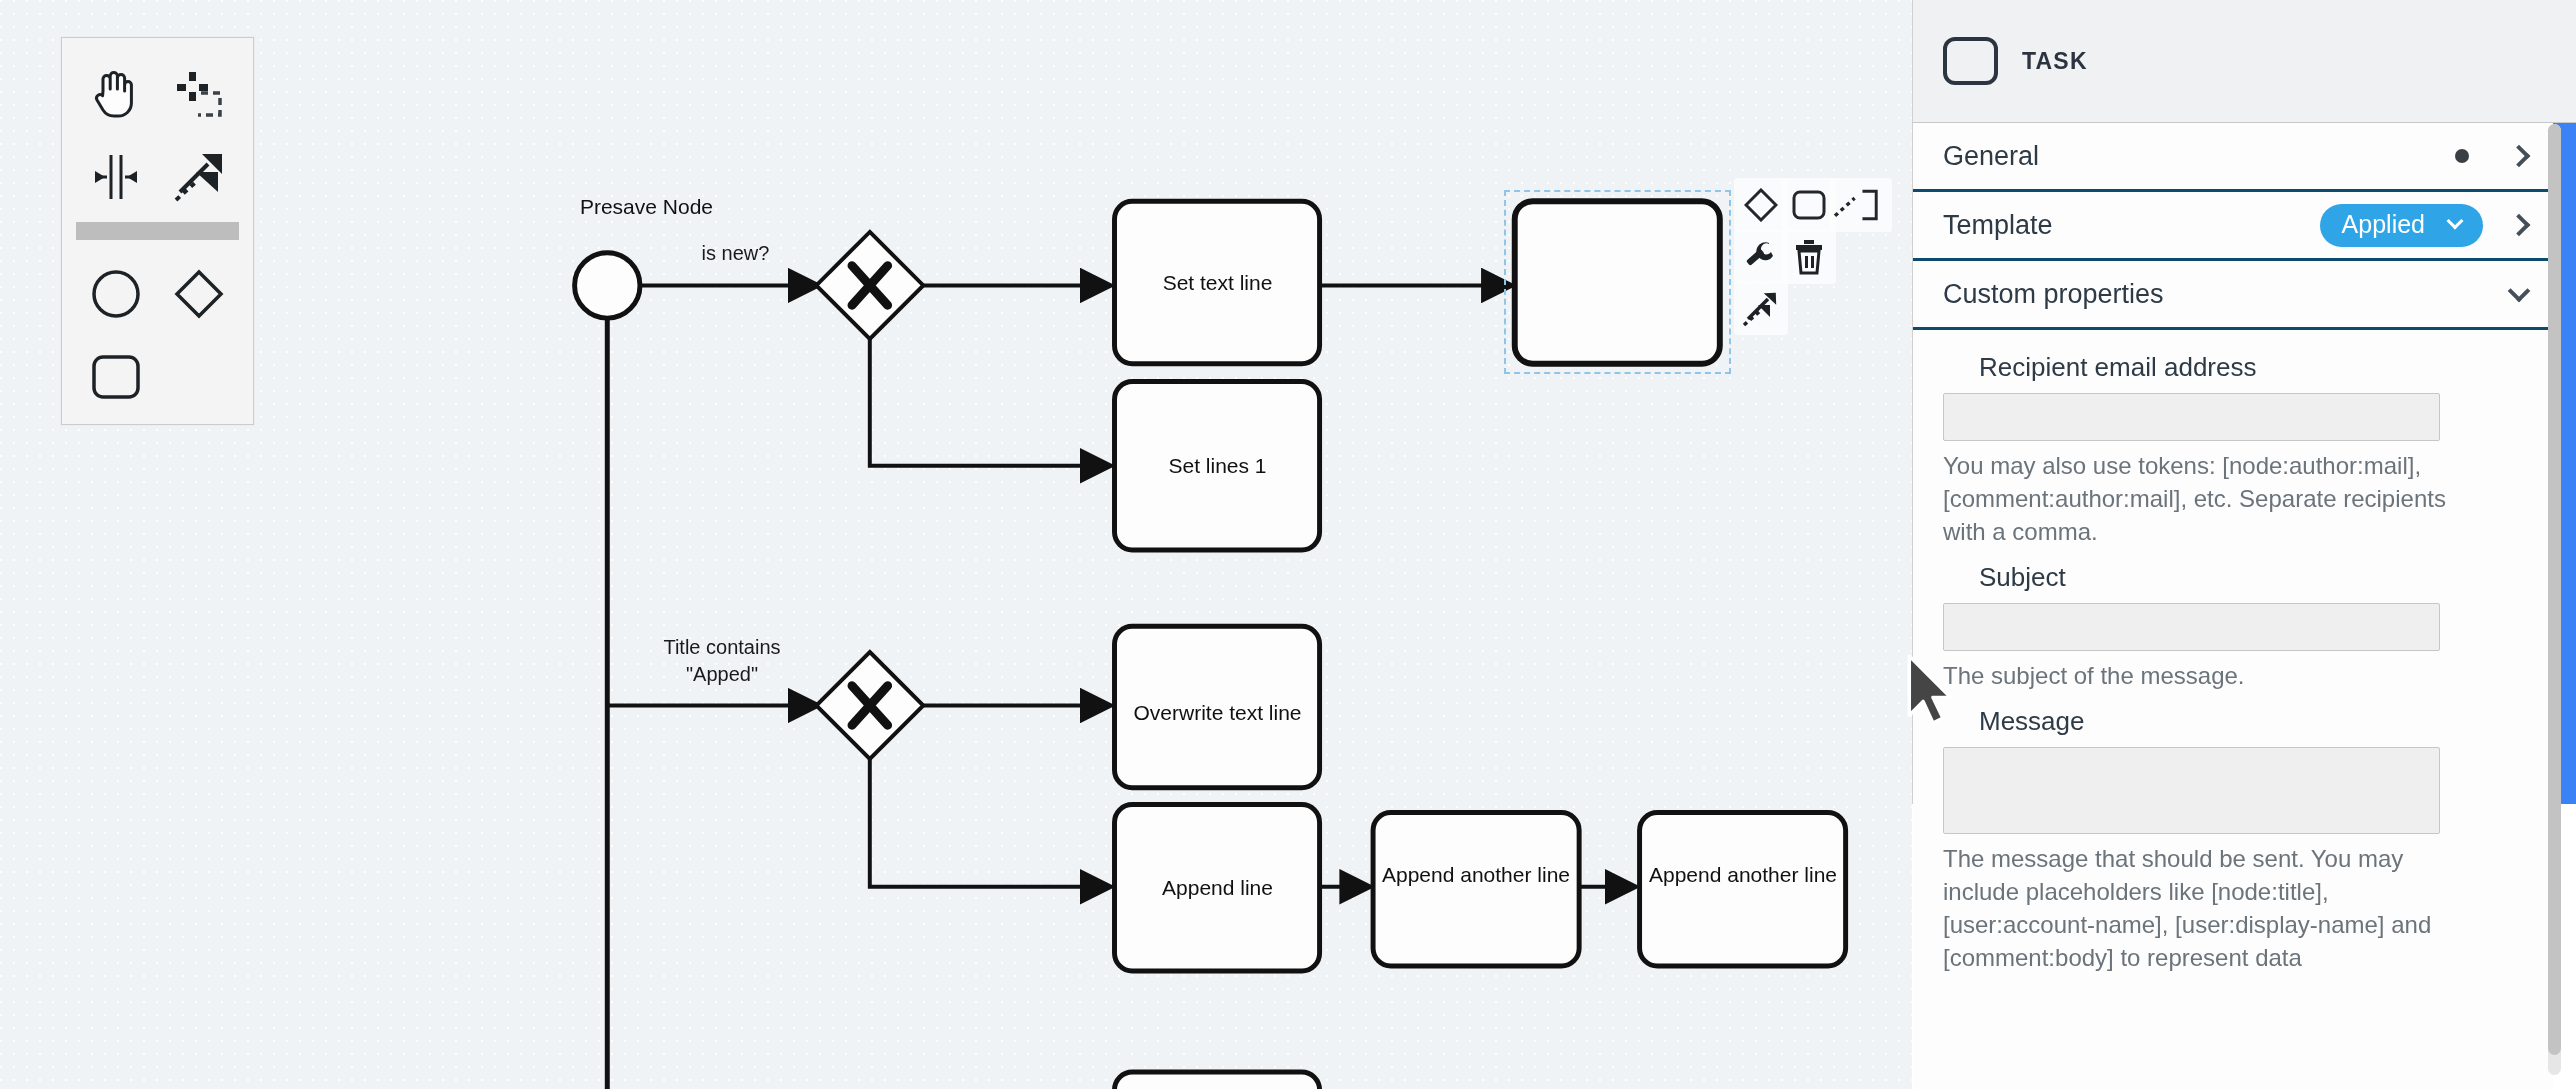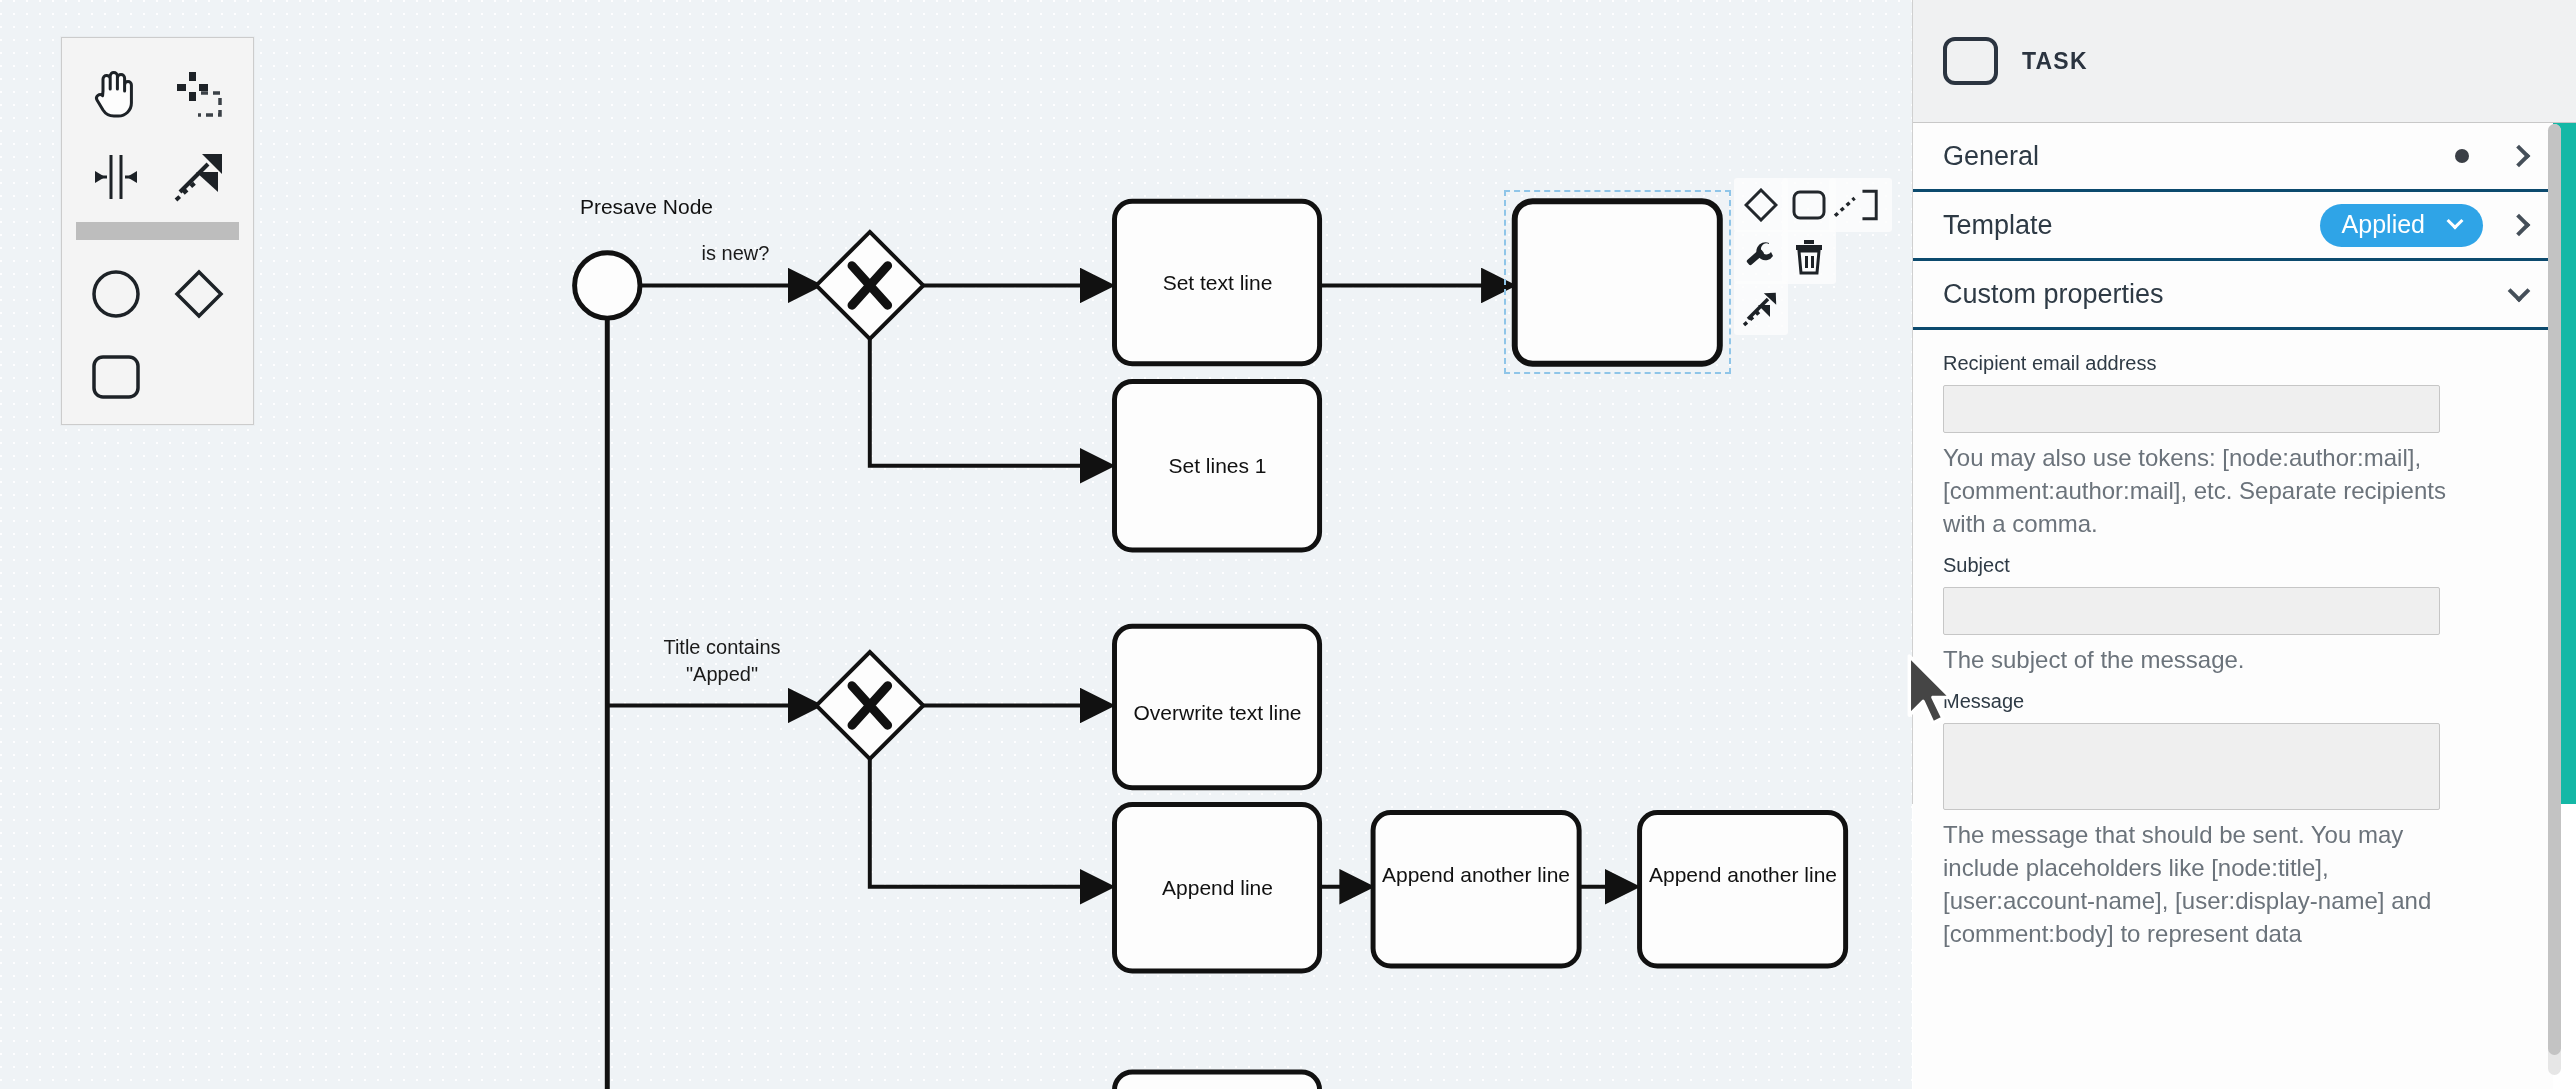--- a/index.html
+++ b/index.html
@@ -74,21 +74,21 @@
   .sel-outline {
     position: absolute;
     border: 2px dashed #8fc5e8;
     background: transparent;
   }
 
   
   #panel {
     position: absolute; left: 1912px; top: 0;
     width: 664px; height: 804px;
-    background: #14b8a6;
+    background: #3b82f6;
     border-left: 1px solid #d0d0d0;
   }
   #panel-header {
     height: 123px;
     background: #f0f1f2;
     border-bottom: 1px solid #c8c8c8;
     display: flex; align-items: center;
     padding-left: 30px;
     gap: 24px;
   }
@@ -149,24 +149,25 @@
     width: 12px; height: 12px;
     border-right: 3.5px solid #ffffff;
     border-bottom: 3.5px solid #ffffff;
     transform: rotate(45deg);
     margin-bottom: 6px;
   }
   #props {
     padding: 18px 30px 0 30px;
   }
   .field-label {
-    font-size: 20px;
+    font-size: 26px;
     color: #2e3a45;
     margin-bottom: 10px;
     margin-top: 4px;
+    margin-left: 36px;
   }
   .text-input {
     width: 497px; height: 48px;
     background: #efefef;
     border: 1px solid #c6c6c6;
     border-radius: 2px;
     display: block;
     font-family: "Liberation Sans", sans-serif;
     font-size: 22px;
     padding: 0 10px;

